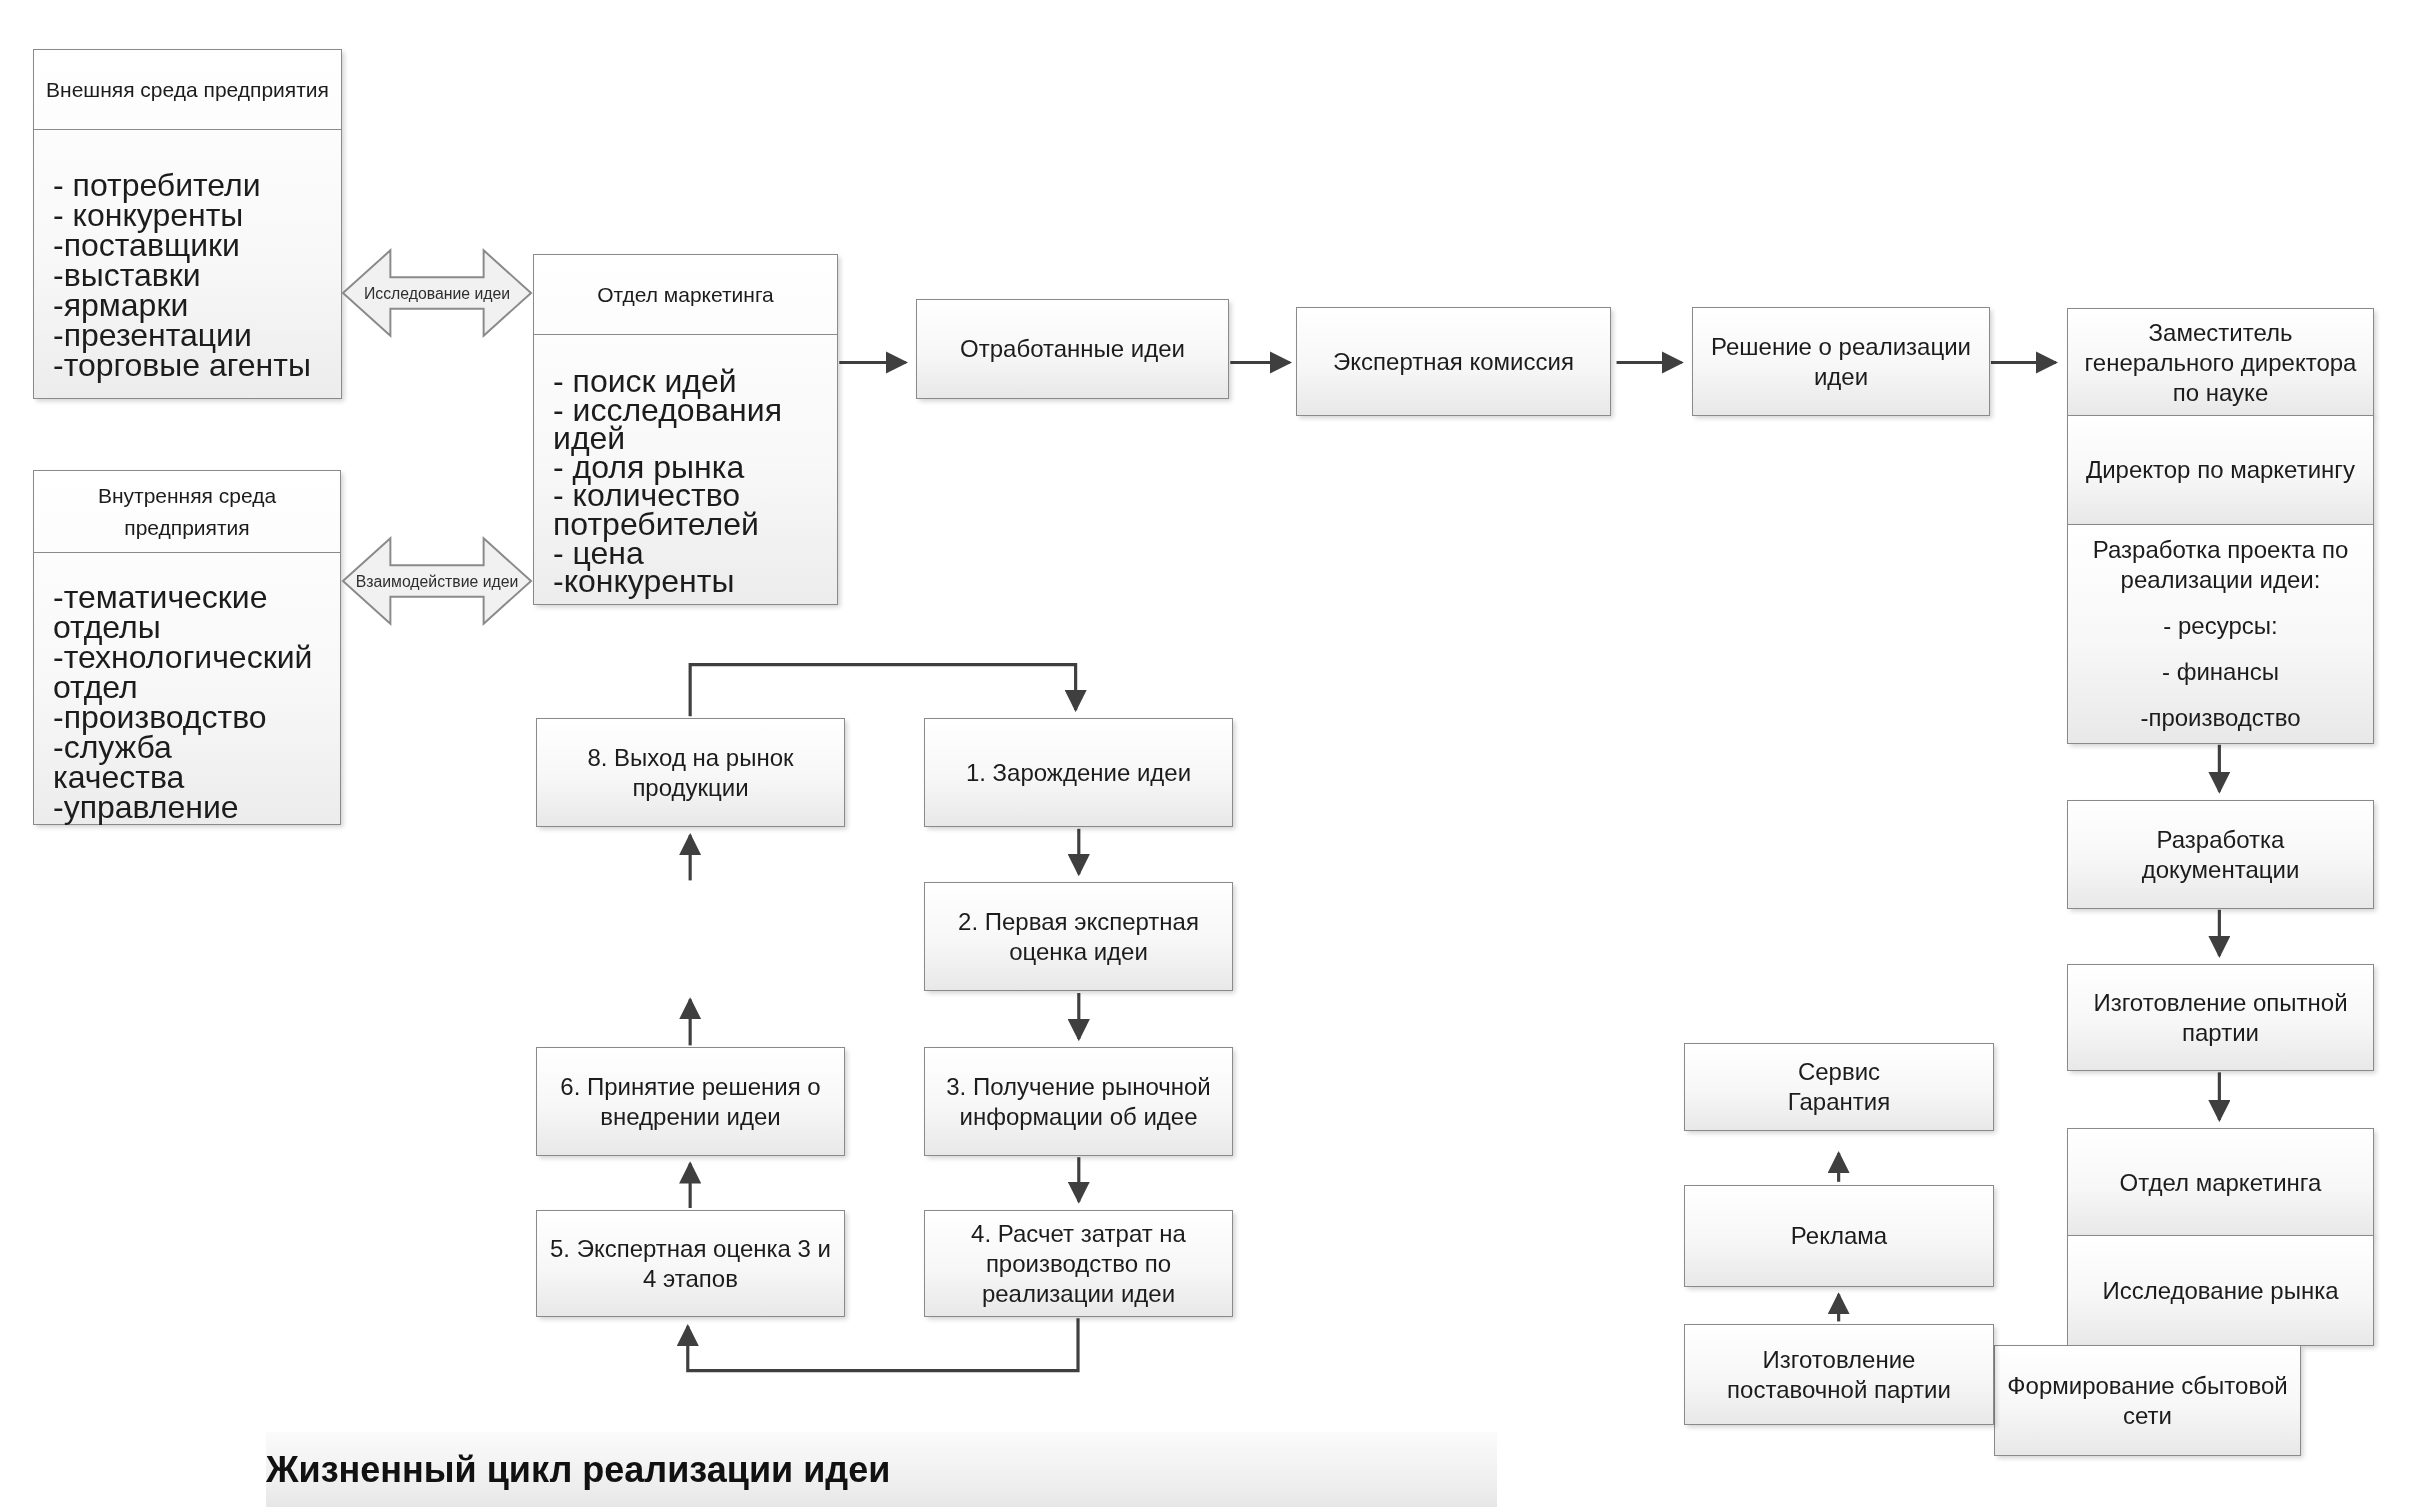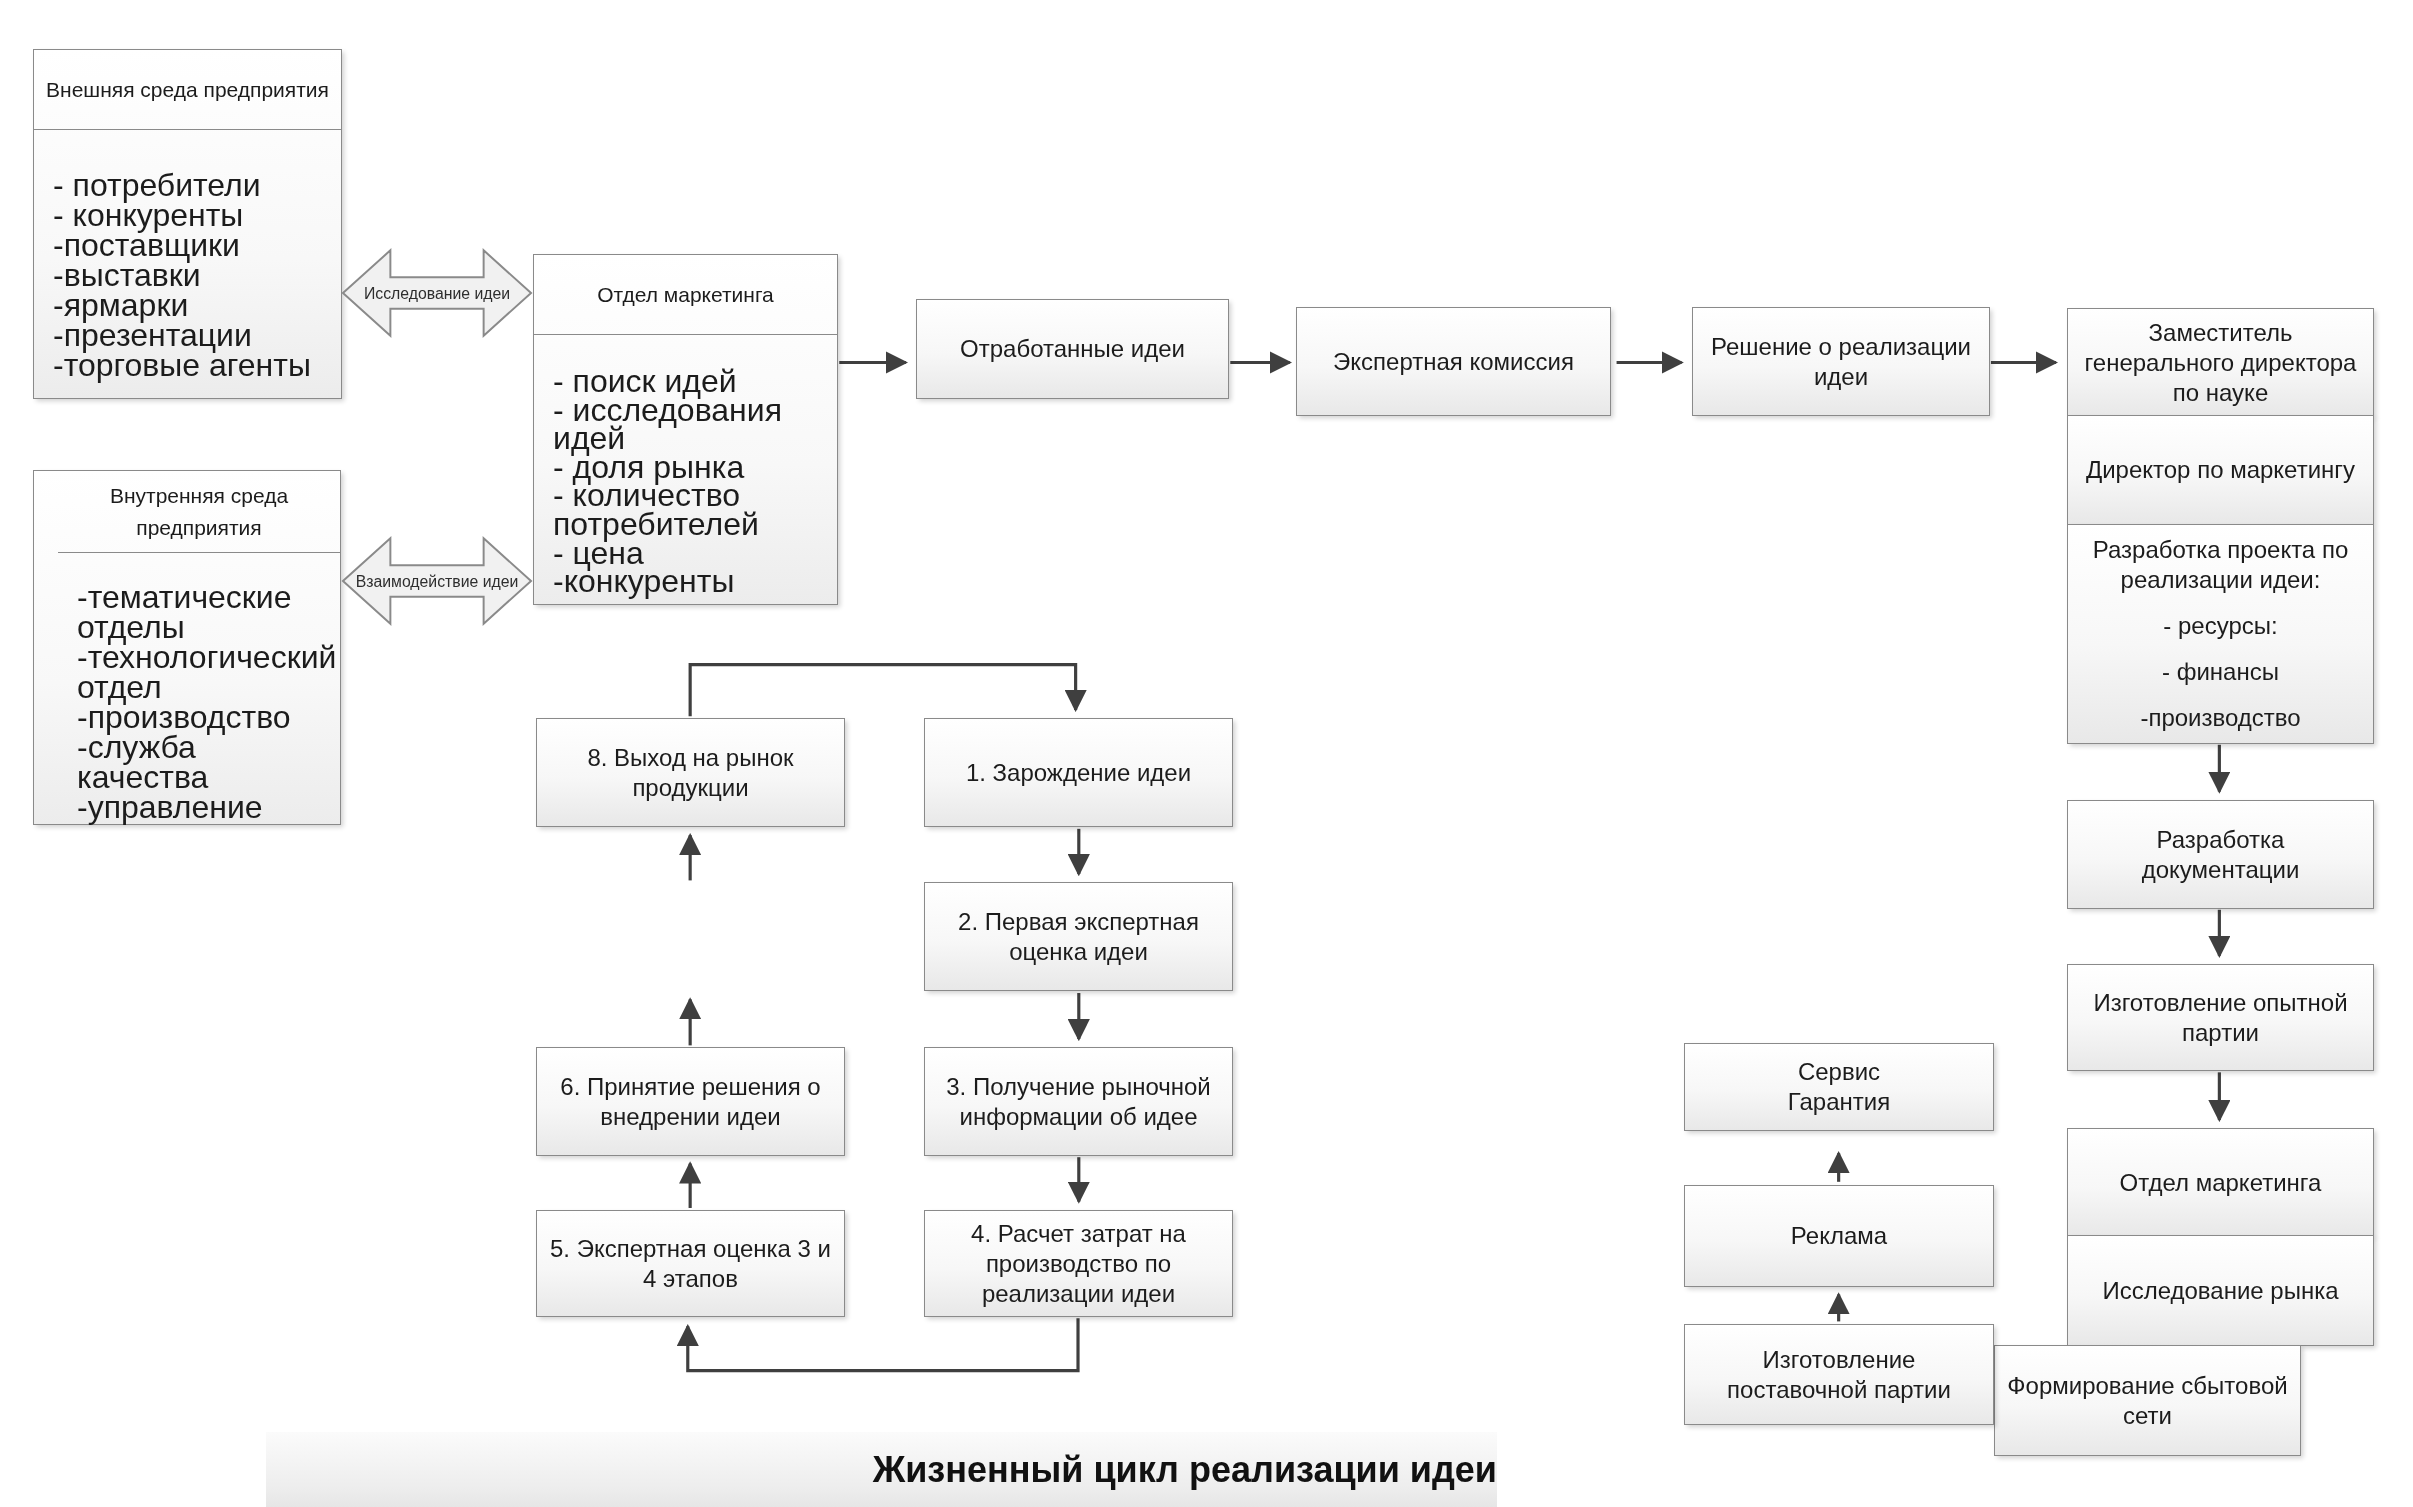--- a/index.html
+++ b/index.html
@@ -26,21 +26,21 @@
     display:flex;align-items:center;justify-content:center;text-align:center;
     border-bottom:1.6px solid #8a8a8a; font-size:21px; line-height:32px;
   }
   .panel-body{ text-align:left; font-size:32px; line-height:30px; }
   .pre{white-space:pre-line;}
   .fatarrow{position:absolute;}
   .fatarrow text{font-size:20px; fill:#2e2e2e; font-family:"Liberation Sans","DejaVu Sans",sans-serif;}
   .band{
     position:absolute; left:266px; top:1432px; width:1231px; height:75px;
     background:linear-gradient(180deg,#fbfbfb 0%,#ededed 75%,#e6e6e6 100%);
-    display:flex; align-items:center; justify-content:flex-end;
+    display:flex; align-items:center; justify-content:flex-start;
     font-size:36px; font-weight:bold; color:#111111;
   }
 </style>
 </head>
 <body>
 
 <div class="canvas">
 
   <svg class="layer" viewBox="0 0 3042 1900" width="2413" height="1507">
     <defs>
@@ -84,21 +84,21 @@
       <div>- потребители</div>
       <div>- конкуренты</div>
       <div>-поставщики</div>
       <div>-выставки</div>
       <div>-ярмарки</div>
       <div>-презентации</div>
       <div>-торговые агенты</div>
     </div>
   </div>
 
-  <div class="panel" style="left:33px;top:470px;width:308px;height:355px;padding-left:24px;">
+  <div class="panel" style="left:33px;top:470px;width:308px;height:355px;">
     <div class="panel-title" style="height:81px;">Внутренняя среда предприятия</div>
     <div class="panel-body" style="padding:28.6px 41px 0 19px;">
       <div>-тематические отделы</div>
       <div>-технологический отдел</div>
       <div>-производство</div>
       <div>-служба качества</div>
       <div>-управление</div>
     </div>
   </div>
 

